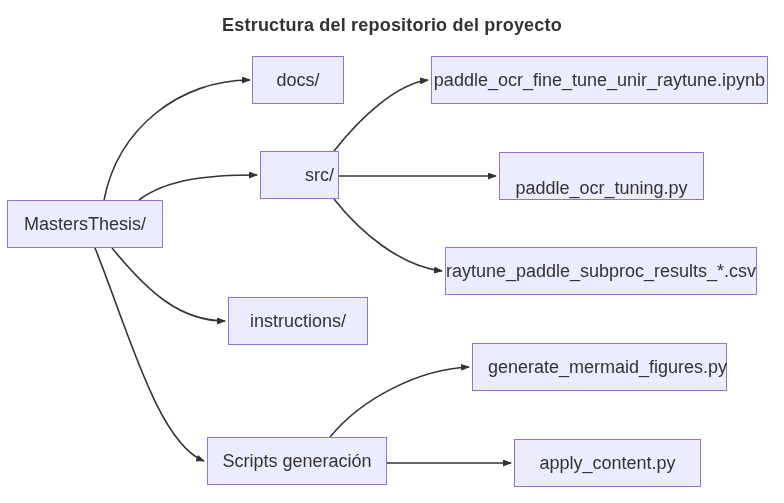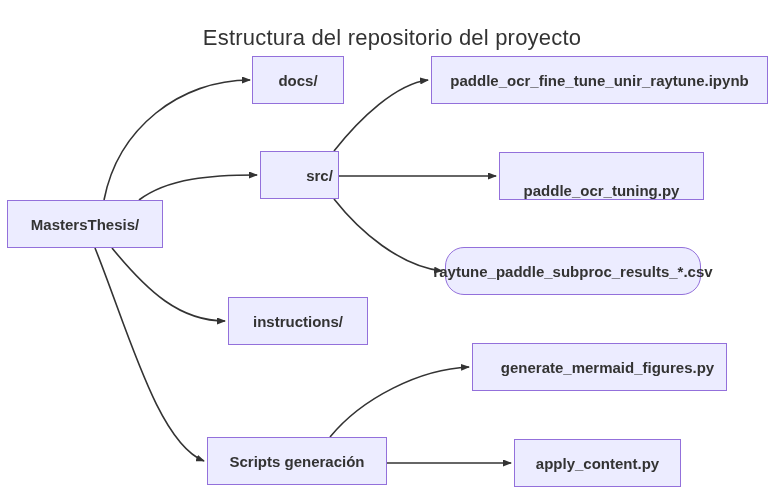--- a/index.html
+++ b/index.html
@@ -9,31 +9,31 @@
     --text:#333333;
     --background:#ffffff;
   }
   *{box-sizing:border-box}
   html,body{margin:0;padding:0;background:var(--background);}
   .canvas{
     position:relative;width:784px;height:503px;background:var(--background);
     font-family:"Liberation Sans","DejaVu Sans",sans-serif;overflow:hidden;
   }
   .title{
-    position:absolute;top:25px;left:0;width:100%;text-align:center;
-    font-size:22px;color:var(--text);letter-spacing:.2px;
+    position:absolute;top:15px;left:0;width:100%;text-align:center;
+    font-size:18px;color:var(--text);letter-spacing:.2px;font-weight:bold;
   }
   #edge-layer{position:absolute;left:0;top:0;width:784px;height:503px;}
   .edge{fill:none;stroke:var(--edge);stroke-width:1.6px;}
   #arrowhead path{fill:var(--edge);}
   .node{
     position:absolute;background:var(--node-fill);
     border:1.3px solid var(--node-border);
     display:flex;align-items:center;justify-content:center;
-    font-size:15px;color:var(--text);white-space:nowrap;font-weight:bold;
+    font-size:18px;color:var(--text);white-space:nowrap;
   }
 </style>
 </head>
 <body>
 
 <div class="canvas">
   <div class="title">Estructura del repositorio del proyecto</div>
 
   <svg id="edge-layer" viewBox="0 0 784 503" xmlns="http://www.w3.org/2000/svg">
     <defs>
@@ -61,29 +61,29 @@
       </div>
       <div class="node" style="left: 260px; top: 151px; width: 79px; height: 48px; padding-left: 40px;">
         <span>src/</span>
       </div>
       <div class="node" style="left: 431px; top: 56px; width: 337px; height: 48px;">
         <span>paddle_ocr_fine_tune_unir_raytune.ipynb</span>
       </div>
       <div class="node" style="left: 499px; top: 152px; width: 205px; height: 48px; align-items: flex-end;">
         <span>paddle_ocr_tuning.py</span>
       </div>
-      <div class="node" style="left: 445px; top: 247px; width: 256px; height: 48px; border-radius: 19px;">
+      <div class="node" style="left: 445px; top: 247px; width: 312px; height: 48px;">
         <span>raytune_paddle_subproc_results_*.csv</span>
       </div>
       <div class="node" style="left: 228px; top: 297px; width: 140px; height: 48px;">
         <span>instructions/</span>
       </div>
       <div class="node" style="left: 472px; top: 343px; width: 255px; height: 48px; padding-left: 16px;">
         <span>generate_mermaid_figures.py</span>
       </div>
       <div class="node" style="left: 207px; top: 437px; width: 180px; height: 48px;">
         <span>Scripts generación</span>
       </div>
-      <div class="node" style="left: 514px; top: 439px; width: 167px; height: 48px;">
+      <div class="node" style="left: 514px; top: 439px; width: 187px; height: 48px;">
         <span>apply_content.py</span>
       </div>
     </div>
 </div>
 
 </body></html>

